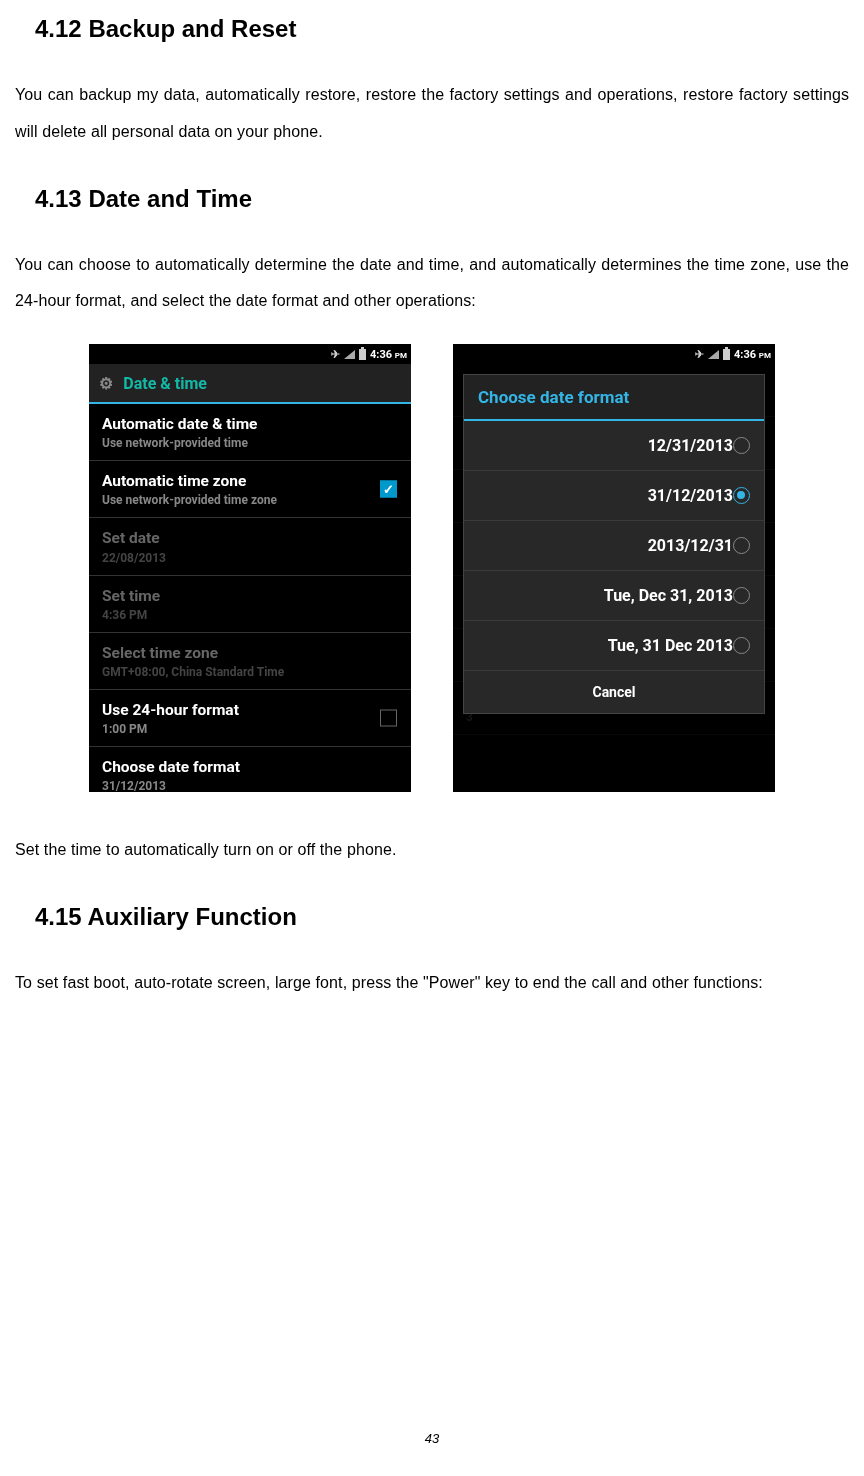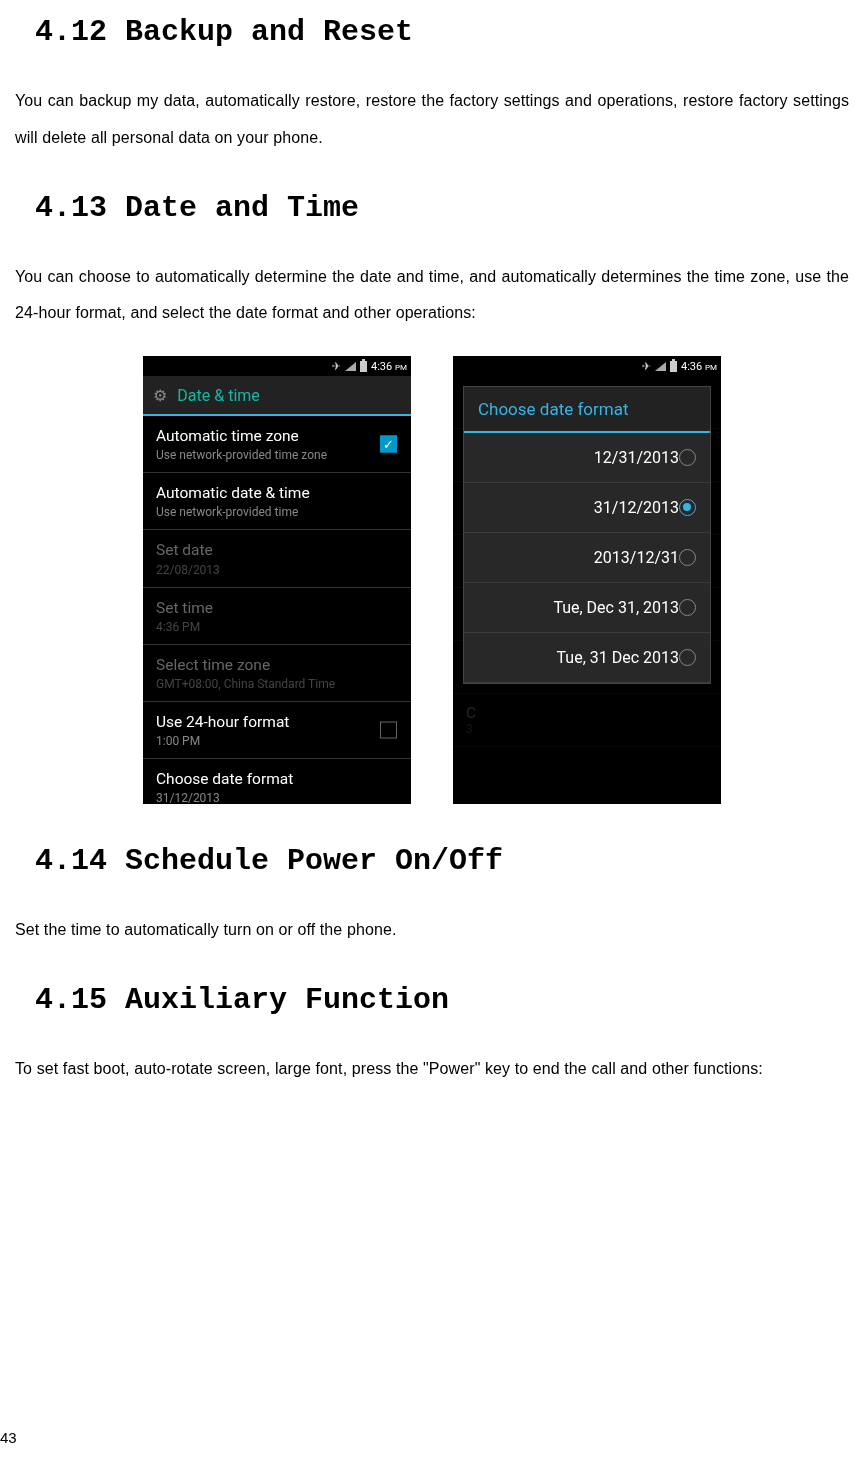--- a/index.html
+++ b/index.html
@@ -13,46 +13,47 @@
       background: #ffffff;
       font-family: Arial, sans-serif;
       color: #000;
       position: relative;
       padding: 0;
     }
     .page-content {
       padding: 10px 15px 0 15px;
     }
     .heading {
-      font-family: Liberation Mono, monospace;
-      font-size: 30px;
+      font-family: Liberation Sans, sans-serif;
+      font-size: 24px;
       font-weight: bold;
       margin: 0 0 34px 20px;
     }
     .body-text {
       font-size: 16px;
       line-height: 2.3;
       text-align: justify;
       margin-bottom: 34px;
       letter-spacing: 0.1px;
     }
     .screenshots-container {
       display: flex;
       justify-content: center;
       gap: 42px;
       margin-bottom: 40px;
       margin-top: -10px;
     }
     .phone-screen {
-      width: 268px;
+      width: 322px;
       height: 448px;
       background: #000;
       position: relative;
       font-family: "Roboto", Arial, sans-serif;
       overflow: hidden;
+      font-weight: bold;
     }
     .status-bar {
       height: 20px;
       background: #000;
       display: flex;
       justify-content: flex-end;
       align-items: center;
       padding-right: 4px;
       gap: 4px;
       color: #fff;
@@ -214,22 +215,23 @@
       padding: 13px;
       color: #fff;
       font-size: 14px;
       background: #282828;
     }
     .page-number {
       position: absolute;
       bottom: 30px;
       left: 0;
       right: 0;
-      text-align: left;
-      font-size: 15px;
+      text-align: center;
+      font-size: 13px;
+      font-style: italic;
     }
     .first-heading {
       margin-top: 5px;
     }
   </style>
 </head>
 <body>
 
 <div class="page-content">
   <h2 class="heading first-heading">4.12 Backup and Reset</h2>
@@ -246,27 +248,27 @@
         <span class="signal-icon"></span>
         <span class="battery-icon"></span>
         <span class="status-time"><span>4:36</span> <span class="pm">PM</span></span>
       </div>
       <div class="app-header">
         <span class="app-header-icon">⚙</span>
         <span class="app-header-title">Date &amp; time</span>
       </div>
       <div class="settings-list">
         <div class="settings-item">
+          <div class="settings-item-label">Automatic date &amp; time</div>
+          <div class="settings-item-sub">Use network-provided time</div>
+        </div>
+        <div class="settings-item">
           <div class="settings-item-label">Automatic time zone</div>
           <div class="settings-item-sub">Use network-provided time zone</div>
           <div class="item-checkbox checked"></div>
-        </div>
-        <div class="settings-item">
-          <div class="settings-item-label">Automatic date &amp; time</div>
-          <div class="settings-item-sub">Use network-provided time</div>
         </div>
         <div class="settings-item disabled">
           <div class="settings-item-label">Set date</div>
           <div class="settings-item-sub">22/08/2013</div>
         </div>
         <div class="settings-item disabled">
           <div class="settings-item-label">Set time</div>
           <div class="settings-item-sub">4:36 PM</div>
         </div>
         <div class="settings-item disabled">
@@ -337,24 +339,24 @@
           <span class="radio"></span>
         </div>
         <div class="dialog-option">
           <span>Tue, Dec 31, 2013</span>
           <span class="radio"></span>
         </div>
         <div class="dialog-option">
           <span>Tue, 31 Dec 2013</span>
           <span class="radio"></span>
         </div>
+        <div class="dialog-cancel">Cancel</div>
       </div>
     </div>
   </div>
 
-  <h2 class="heading">4.14 Schedule Power On/Off</h2>
   <p class="body-text">Set the time to automatically turn on or off the phone.</p>
 
   <h2 class="heading">4.15 Auxiliary Function</h2>
   <p class="body-text">To set fast boot, auto-rotate screen, large font, press the "Power" key to end the call and other functions:</p>
 </div>
 
 <div class="page-number">43</div>
 
 </body></html>

